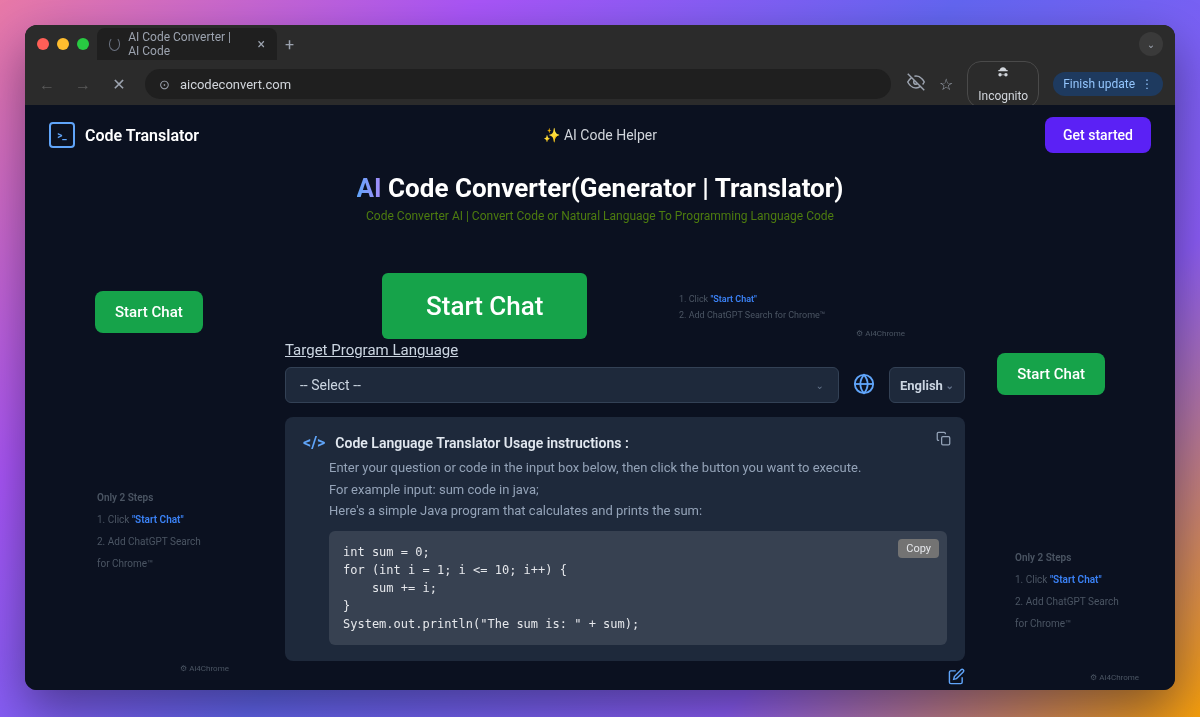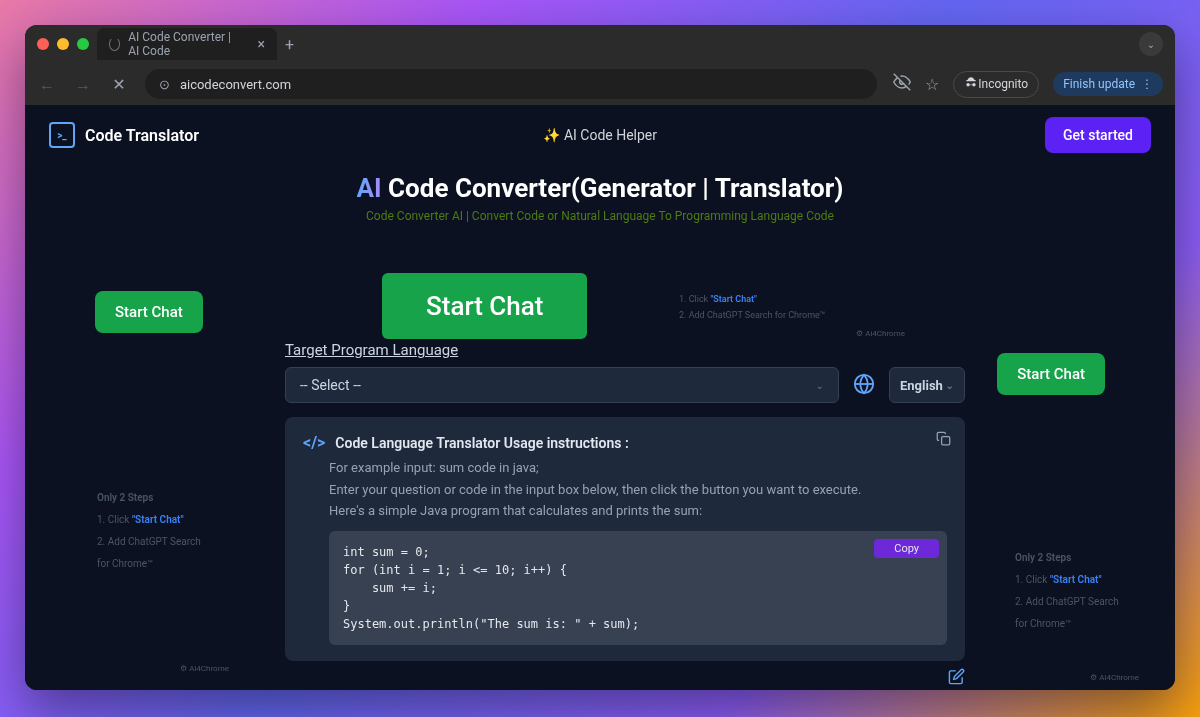--- a/index.html
+++ b/index.html
@@ -123,25 +123,27 @@
     }
     .addressbar-actions {
       display: flex;
       gap: 14px;
       align-items: center;
       color: #9ca3af;
     }
     .incognito-badge {
       display: flex;
       align-items: center;
+      gap: 6px;
       font-size: 12px;
       color: #d1d5db;
       padding: 4px 10px;
       border: 1px solid #4a4a4a;
       border-radius: 14px;
+      flex-direction: column;
     }
     .finish-update {
       background: #1e3a5f;
       color: #93c5fd;
       font-size: 12px;
       padding: 5px 10px;
       border-radius: 14px;
       display: flex;
       align-items: center;
       gap: 6px;
@@ -393,24 +395,24 @@
       color: #e5e7eb;
       font-family: 'Menlo', 'Consolas', monospace;
       font-size: 12px;
       line-height: 1.5;
       white-space: pre;
     }
     .copy-badge {
       position: absolute;
       right: 8px;
       top: 8px;
-      background: #6d28d9;
+      background: #737373;
       color: #e5e7eb;
       font-size: 11px;
-      padding: 3px 20px;
+      padding: 3px 8px;
       border-radius: 4px;
     }
     .edit-icon {
       position: absolute;
       right: 0;
       bottom: -28px;
       color: #60a5fa;
       font-size: 16px;
     }
   </style>
@@ -538,22 +540,22 @@
         <div class="copy-icon-top">
           <svg width="15" height="15" viewBox="0 0 24 24" fill="none" stroke="currentColor" stroke-width="2">
               <rect x="9" y="9" width="13" height="13" rx="2"></rect>
               <path d="M5 15H4a2 2 0 0 1-2-2V4a2 2 0 0 1 2-2h9a2 2 0 0 1 2 2v1"></path>
             </svg>
         </div>
         <div class="inst-header">
           <span class="code-icon">&lt;/&gt;</span>
           <span class="inst-title">Code Language Translator Usage instructions :</span>
         </div>
+        <div class="inst-text">Enter your question or code in the input box below, then click the button you want to execute.</div>
         <div class="inst-text">For example input: sum code in java;</div>
-        <div class="inst-text">Enter your question or code in the input box below, then click the button you want to execute.</div>
         <div class="inst-text">Here's a simple Java program that calculates and prints the sum:</div>
         <div class="code-box">
           <div class="copy-badge">Copy</div>
           <pre>int sum = 0;
 for (int i = 1; i &lt;= 10; i++) {
     sum += i;
 }
 System.out.println("The sum is: " + sum);</pre>
         </div>
         <div class="edit-icon">

